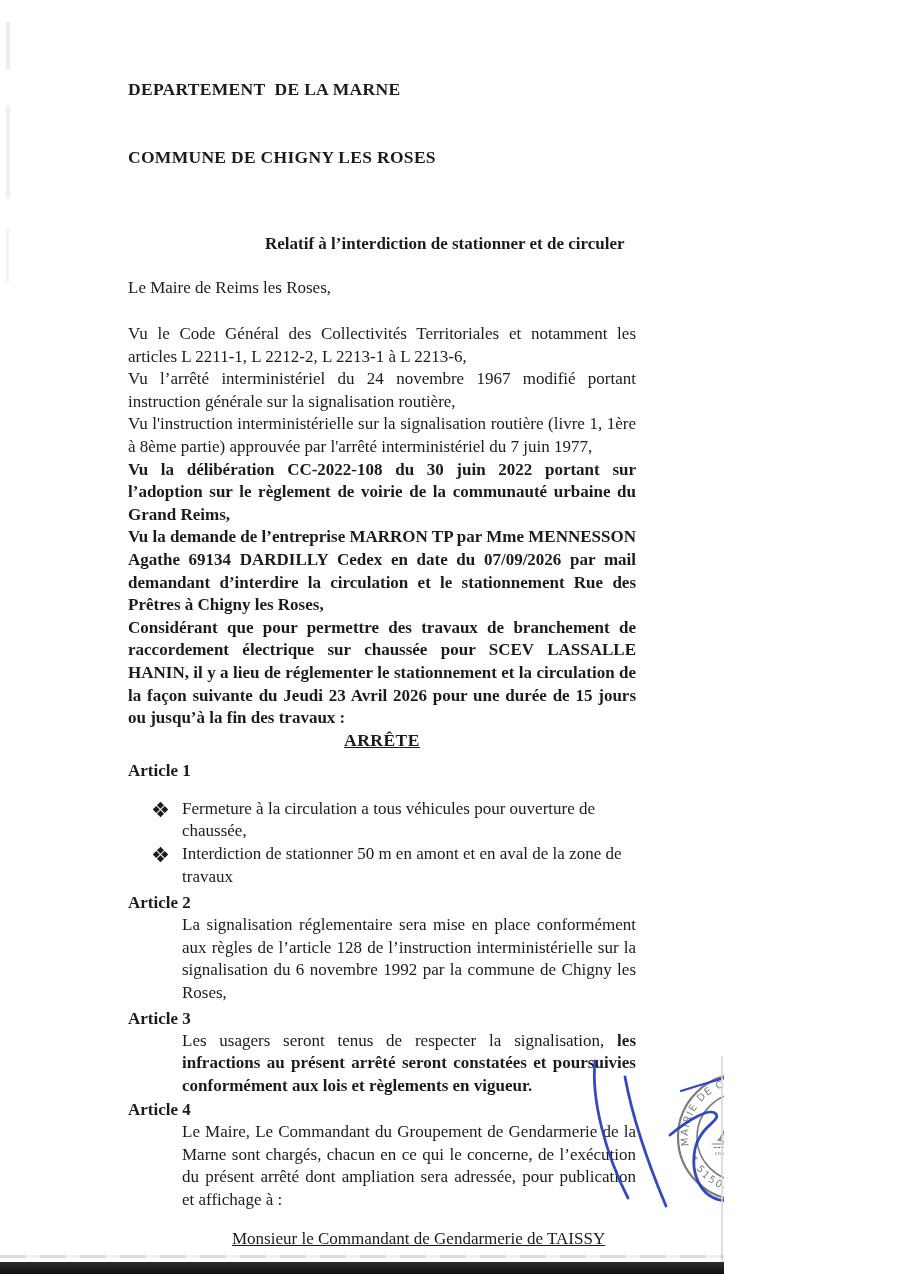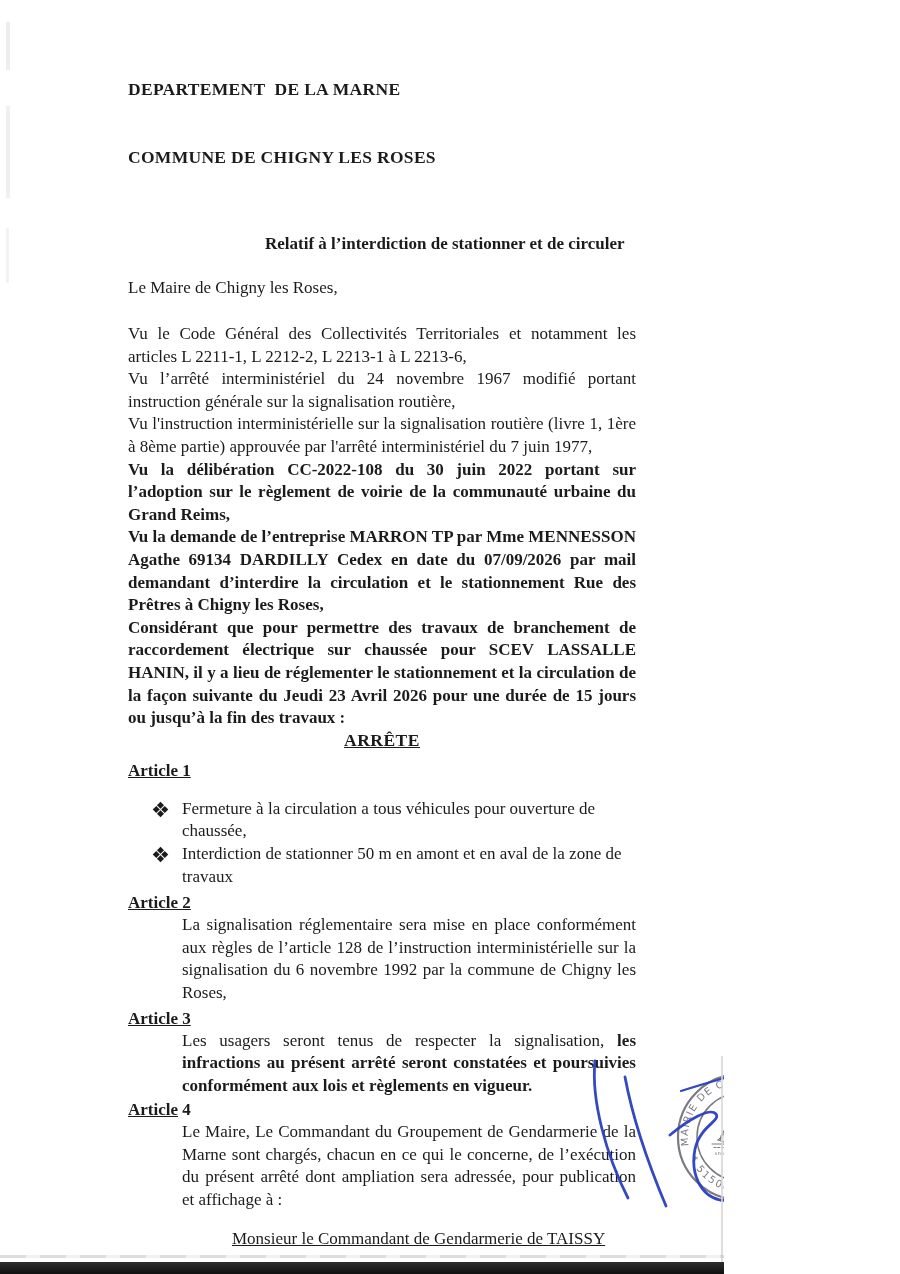--- a/index.html
+++ b/index.html
@@ -14,21 +14,21 @@
   .content{position:absolute; inset:0; padding:33px 88px 0 128px; box-sizing:border-box;}
   .hdr{font-size:17.5px; font-weight:bold; line-height:22.5px; white-space:pre; letter-spacing:.3px;}
   .title-block{margin:19px 0 0 137px; font-weight:bold; font-size:17px; line-height:23px;}
   .salutation{margin-top:21px; font-size:17px; line-height:23px;}
   .recitals{margin-top:24px;}
   .recital{margin:0; text-align:justify; font-size:17px; line-height:22.6px;}
   .bold{font-weight:bold;}
   .decree-heading{text-align:center; font-weight:bold; font-size:17.5px; letter-spacing:.5px;}
   .decree-heading span{text-decoration:underline;}
   .article-heading{font-weight:bold; font-size:17px; line-height:23px;}
-  .article-heading .u{text-decoration:underline;}
+  .article-heading .u{}
   #a1h{margin-top:8px;}
   #a2h,#a3h{margin-top:2px;}
   .bullets{margin-top:16px; margin-bottom:2px;}
   .bullet{position:relative; padding-left:54px; font-size:17px; line-height:22.8px; margin:0;}
   .bullet-icon{position:absolute; left:27px; top:6px; width:11px; height:11px; transform:rotate(45deg);
     display:grid; grid-template-columns:1fr 1fr; grid-template-rows:1fr 1fr; gap:1.7px;}
   .bullet-icon i{background:var(--text); display:block;}
   .art-body{margin:0 0 0 54px; text-align:justify; font-size:17px; line-height:22.7px;}
   .recipients{margin-left:88px; font-size:17px; line-height:22.8px;}
   .recipients div{margin:16px;text-decoration:underline;}
@@ -58,21 +58,21 @@
 
     <div class="hdr">
       <div>DEPARTEMENT  DE LA MARNE</div>
       <div>COMMUNE DE CHIGNY LES ROSES</div>
     </div>
 
     <div class="title-block">
       <div>Relatif à l’interdiction de stationner et de circuler</div>
     </div>
 
-    <div class="salutation">Le Maire de Chigny les Roses,</div>
+    <div class="salutation">Le Maire de Reims les Roses,</div>
 
     <div class="recitals">
       <p class="recital">Vu le Code Général des Collectivités Territoriales et notamment les articles L 2211-1, L 2212-2, L 2213-1 à L 2213-6,</p>
       <p class="recital">Vu l’arrêté interministériel du 24 novembre 1967 modifié portant instruction générale sur la signalisation routière,</p>
       <p class="recital">Vu l'instruction interministérielle sur la signalisation routière (livre 1, 1ère à 8ème partie) approuvée par l'arrêté interministériel du 7 juin 1977,</p>
       <p class="recital bold">Vu la délibération CC-2022-108 du 30 juin 2022 portant sur l’adoption sur le règlement de voirie de la communauté urbaine du Grand Reims,</p>
       <p class="recital bold">Vu la demande de l’entreprise MARRON TP par Mme MENNESSON Agathe 69134 DARDILLY Cedex en date du 07/09/2026 par mail demandant d’interdire la circulation et le stationnement Rue des Prêtres à Chigny les Roses,</p>
       <p class="recital bold">Considérant que pour permettre des travaux de branchement de raccordement électrique sur chaussée pour SCEV LASSALLE HANIN, il y a lieu de réglementer le stationnement et la circulation de la façon suivante du Jeudi 23 Avril 2026 pour une durée de 15 jours ou jusqu’à la fin des travaux :</p>
     </div>
 

